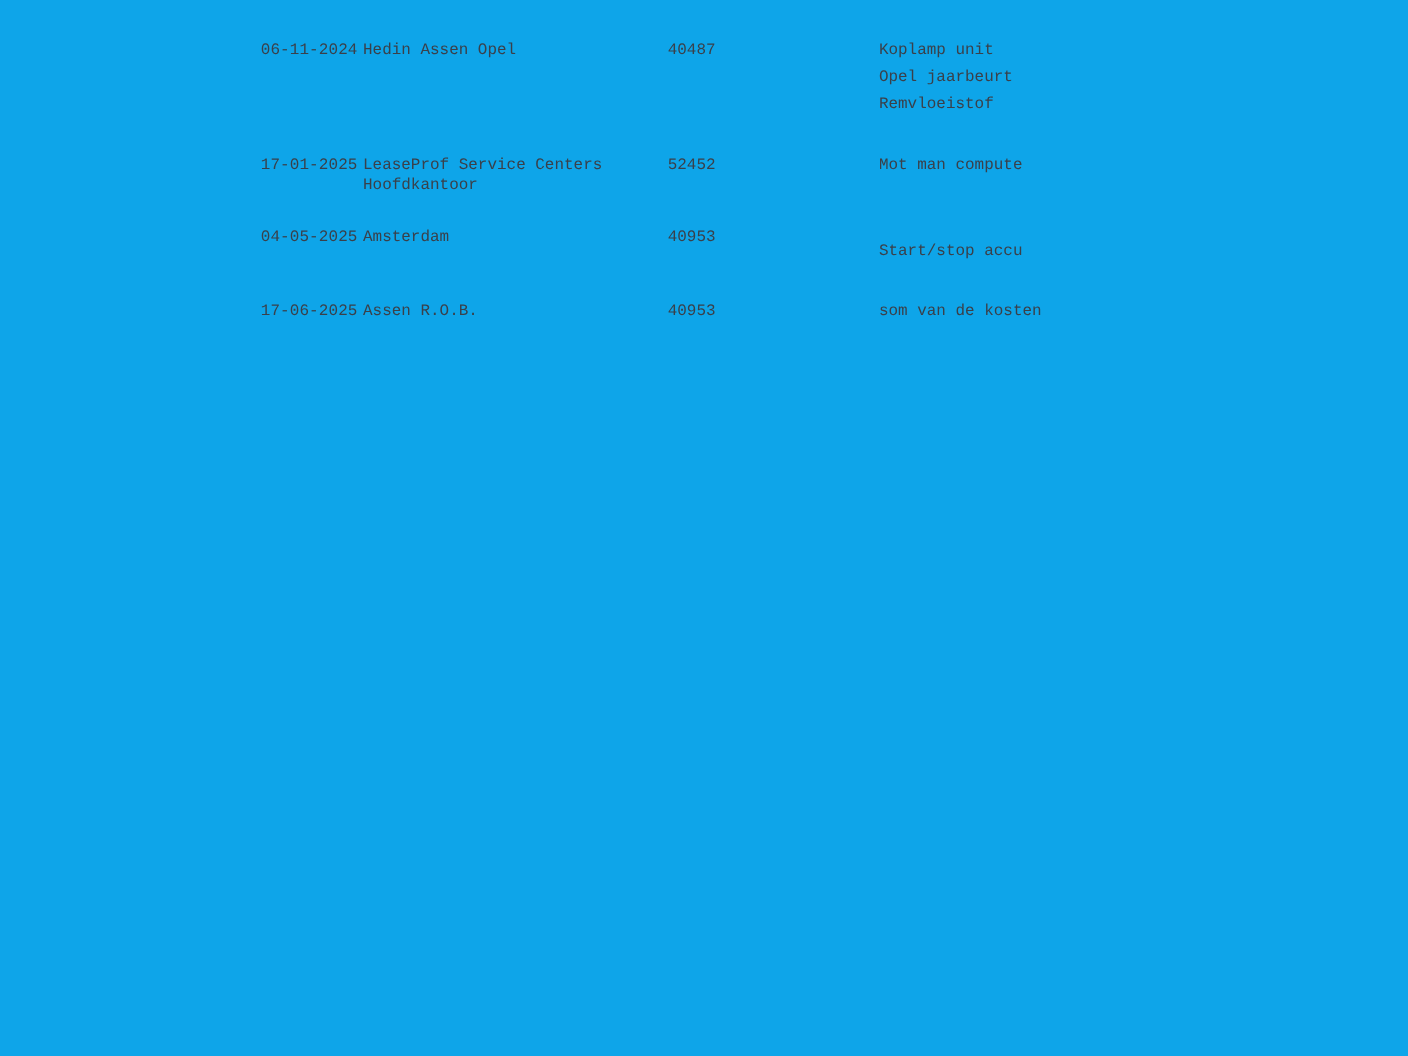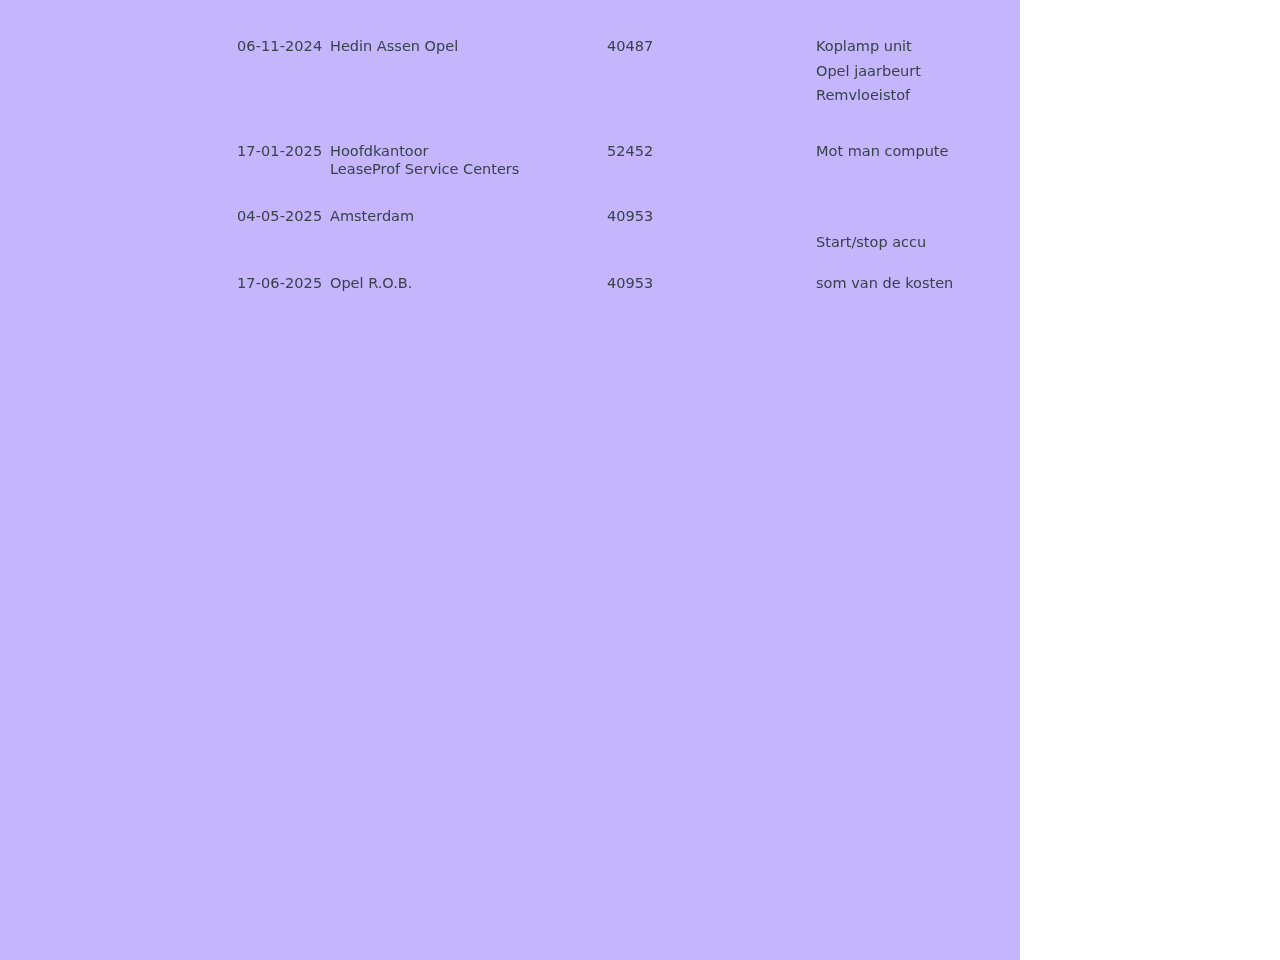--- a/index.html
+++ b/index.html
@@ -3,34 +3,34 @@
 <meta charset="utf-8">
 <style>
   * { margin: 0; padding: 0; box-sizing: border-box; }
   html, body { width: 1280px; height: 960px; background: #ffffff; overflow: hidden; }
   body {
     position: relative;
     font-family: "DejaVu Sans", "Liberation Sans", sans-serif;
     font-size: 14.5px;
     color: #3a404a;
   }
-  .page { position: absolute; left: 0; top: 0; width: 1020px; height: 960px; background: #c4b5fd; }
+  .page { position: absolute; left: 0; top: 0; width: 1280px; height: 960px; background: #0ea5e9; font-family: Liberation Mono, monospace; }
   .record { position: absolute; left: 0; width: 1280px; }
   .row-1 { top: 34px; }
   .row-2 { top: 139px; }
   .row-3 { top: 204px; }
   .row-4 { top: 271px; }
   .cell { position: absolute; top: 0; line-height: 24.5px; white-space: nowrap; }
   .date-cell { left: 237px; width: 100px; letter-spacing: 0.1px; }
   .workshop-cell { left: 330px; width: 320px; padding-top: 3.3px; }
   .workshop-line { line-height: 18px; white-space: nowrap; }
   .odometer-cell { left: 607px; width: 150px; }
-  .items-cell { left: 816px; width: 240px; }
+  .items-cell { left: 799px; width: 240px; }
   .work-item-line { line-height: 24.5px; white-space: nowrap; }
-  .gap-before { margin-top: 26px; }
+  .gap-before { margin-top: 13px; }
 </style>
 </head>
 <body>
 
 <div class="page">
 
   <div class="record row-1">
     <div class="cell date-cell">06-11-2024</div>
     <div class="cell workshop-cell">
       <div class="workshop-line">Hedin Assen Opel</div>
@@ -39,22 +39,22 @@
     <div class="cell items-cell">
       <div class="work-item-line">Koplamp unit</div>
       <div class="work-item-line">Opel jaarbeurt</div>
       <div class="work-item-line">Remvloeistof</div>
     </div>
   </div>
 
   <div class="record row-2">
     <div class="cell date-cell">17-01-2025</div>
     <div class="cell workshop-cell">
+      <div class="workshop-line">LeaseProf Service Centers</div>
       <div class="workshop-line">Hoofdkantoor</div>
-      <div class="workshop-line">LeaseProf Service Centers</div>
     </div>
     <div class="cell odometer-cell">52452</div>
     <div class="cell items-cell">
       <div class="work-item-line">Mot man compute</div>
     </div>
   </div>
 
   <div class="record row-3">
     <div class="cell date-cell">04-05-2025</div>
     <div class="cell workshop-cell">
@@ -62,21 +62,21 @@
     </div>
     <div class="cell odometer-cell">40953</div>
     <div class="cell items-cell">
       <div class="work-item-line gap-before">Start/stop accu</div>
     </div>
   </div>
 
   <div class="record row-4">
     <div class="cell date-cell">17-06-2025</div>
     <div class="cell workshop-cell">
-      <div class="workshop-line">Opel R.O.B.</div>
+      <div class="workshop-line">Assen R.O.B.</div>
     </div>
     <div class="cell odometer-cell">40953</div>
     <div class="cell items-cell">
       <div class="work-item-line">som van de kosten</div>
     </div>
   </div>
 
 </div>
 
 </body></html>

